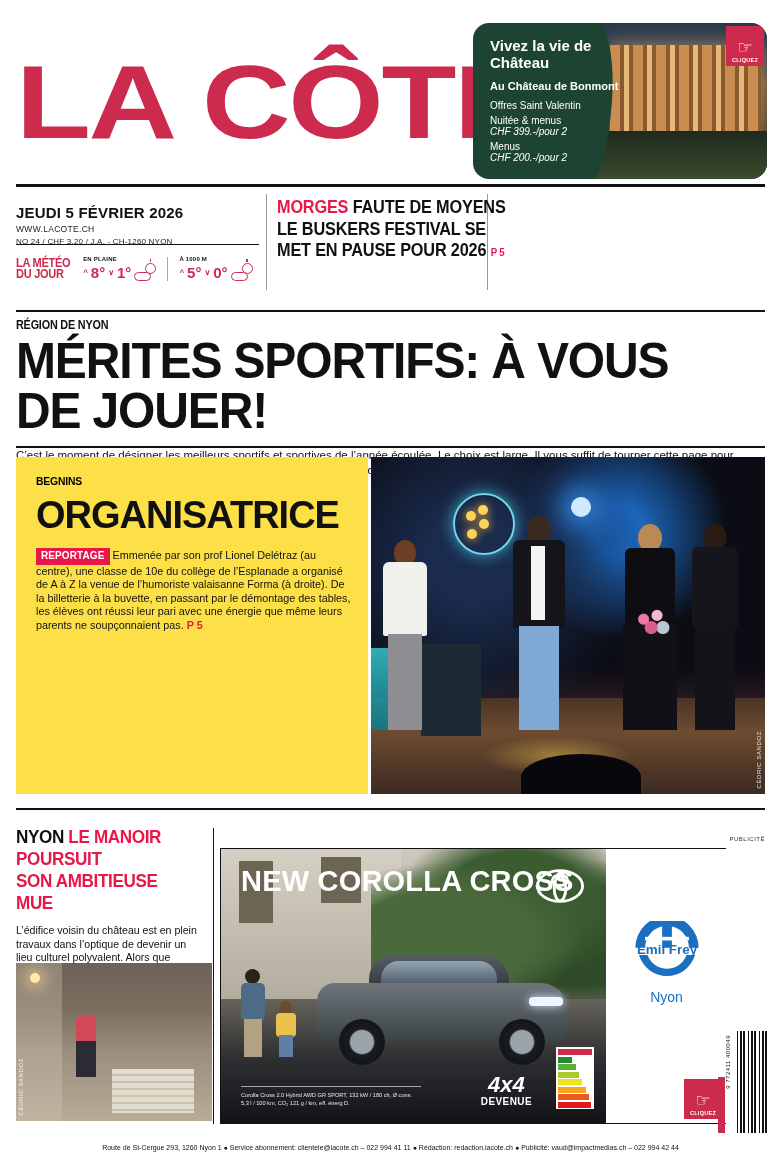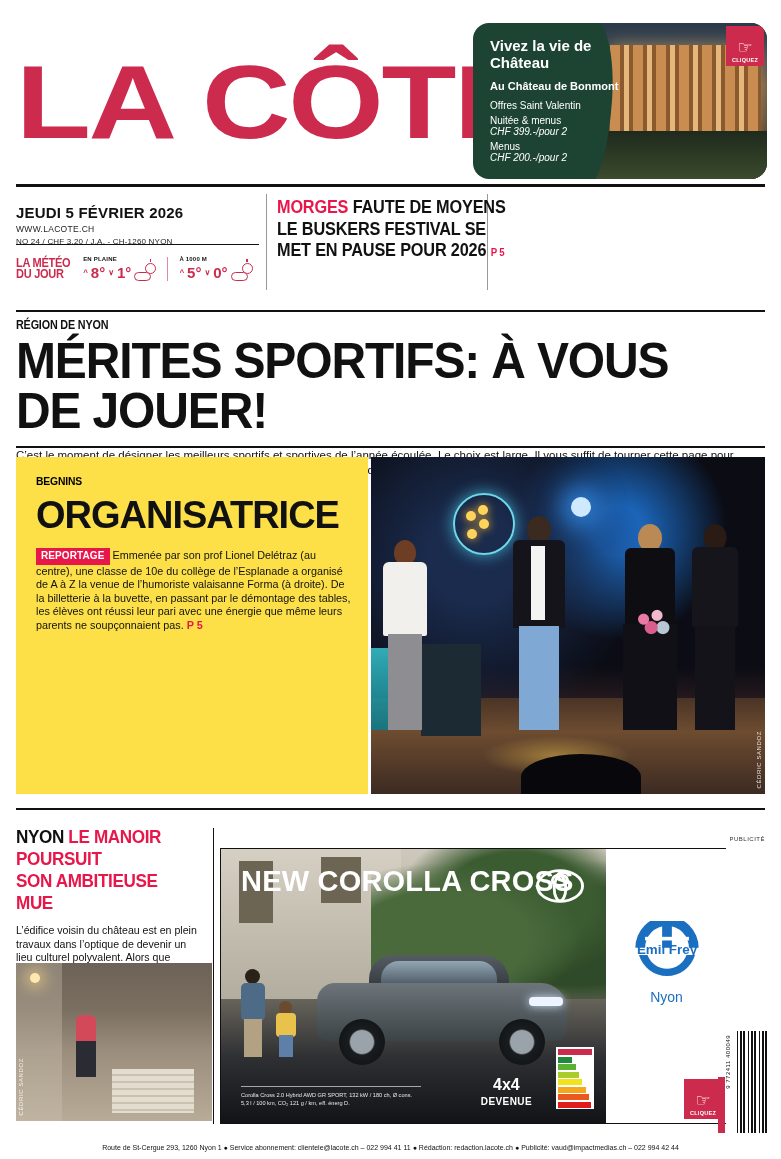--- a/index.html
+++ b/index.html
@@ -208,21 +208,21 @@
   .ad-girl .t { position:absolute; left:1px; top:12px; width:20px; height:24px; background:#e8c24a; border-radius:4px;}
   .ad-girl .l { position:absolute; left:4px; top:34px; width:14px; height:22px; background:#5d7fa8;}
   .ad-title { position:absolute; left:20px; top:16px; color:#fff; font-size:29px; font-weight:bold;
               letter-spacing:.2px; }
   .toyota-logo { position:absolute; right:22px; top:20px; width:48px; height:34px; }
   .ad-claim { position:absolute; left:20px; bottom:52px; color:#fff; font-size:13px;
               font-weight:bold; line-height:17px; }
   .ad-legal { position:absolute; left:20px; bottom:16px; color:#e9e9e9; font-size:5.6px;
               line-height:7.4px; width:180px; border-top:1px solid rgba(255,255,255,.6); padding-top:5px;}
   .ad-4x4 { position:absolute; right:74px; bottom:16px; color:#fff; text-align:center; }
-  .ad-4x4 .big { font-size:16px; font-weight:bold; line-height:22px; }
+  .ad-4x4 .big { font-size:22px; font-weight:bold; line-height:22px;font-style:italic; }
   .ad-4x4 .sm { font-size:10px; font-weight:bold; letter-spacing:.4px; }
   .energy { position:absolute; right:12px; bottom:14px; width:38px; height:62px;
             background:#fff; padding:2px; }
   .energy .hdr { height:6px; background:#cc2b4e; }
   .energy .bar { height:6px; margin-top:1.5px; }
   .ad-right { position:absolute; left:386px; top:0; width:119px; height:274px; background:#fff; }
   .ef-logo { position:absolute; left:50%; transform:translateX(-50%); top:72px;
              width:74px; height:56px; }
   .ef-city { position:absolute; left:0; top:140px; width:119px; text-align:center;
              color:#1b6fc0; font-size:14px; }

